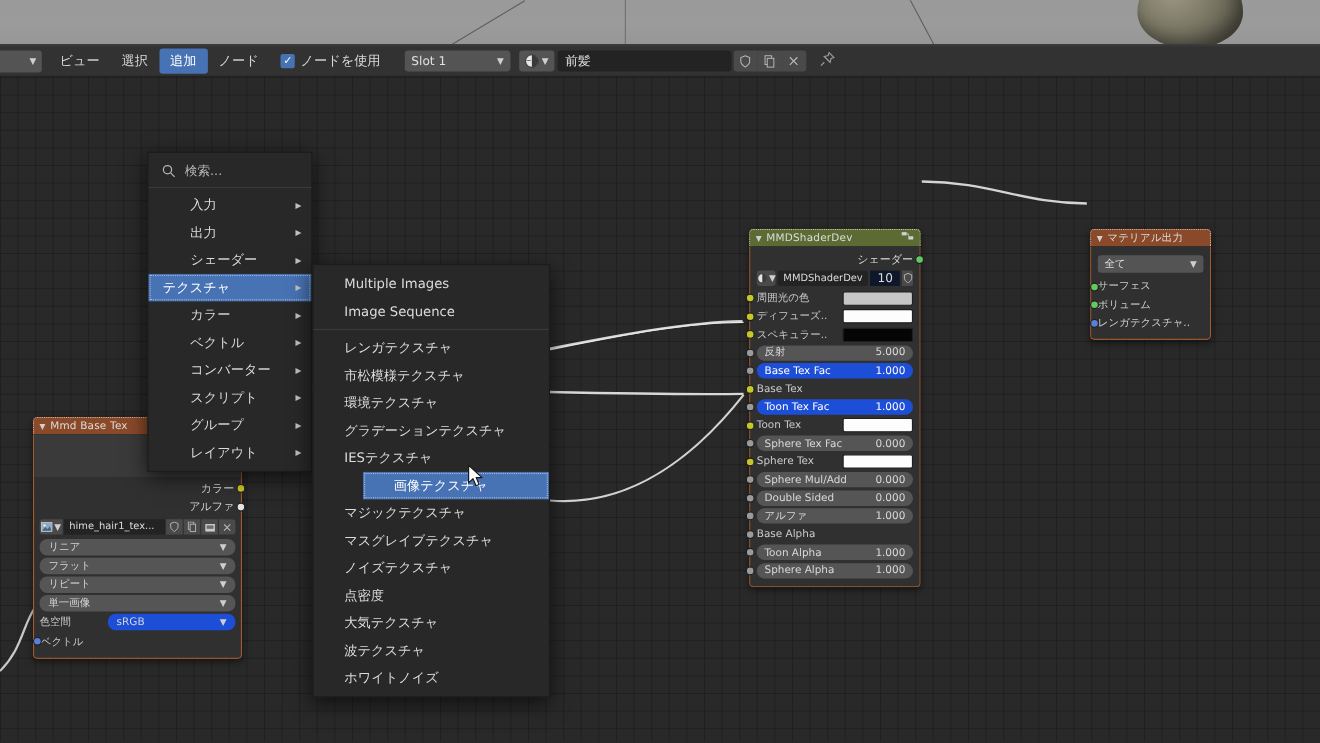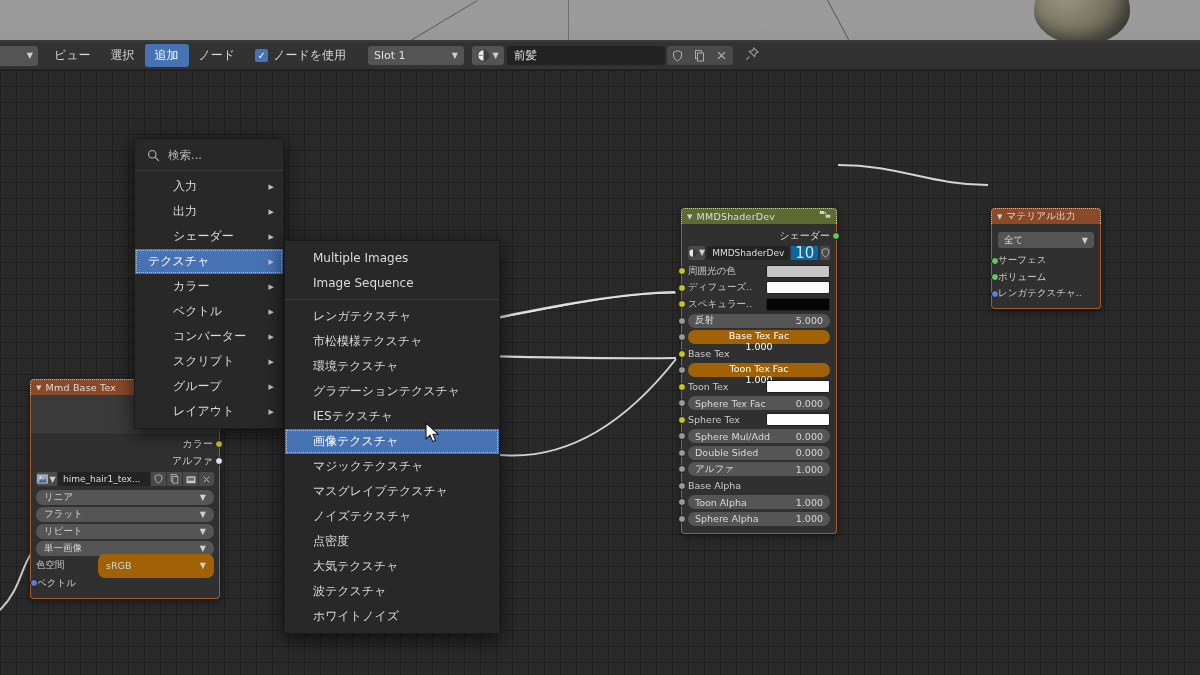--- a/index.html
+++ b/index.html
@@ -108,42 +108,42 @@
   .s-gray   { background: #9a9a9a; }
   .s-green  { background: #63c763; }
   .s-blue   { background: #5a7fd8; }
   .s-white  { background: #e3e3e3; }
 
   .field {
     flex: 1; height: 14px; border-radius: 7px; background: #555555;
     display: flex; align-items: center; justify-content: space-between;
     padding: 0 7px; font-size: 9.5px; color: #d9d9d9;
   }
-  .field.hl { background: #a16207; color: #ffffff; flex-direction: column; }
+  .field.hl { background: #1d4ed8; color: #ffffff; }
   .field.swatch-row { background: transparent; padding: 0; }
   .label-left { color: #cacaca; font-size: 9.5px; }
   .swatch { height: 13px; border-radius: 2px; border: 1px solid #1f1f1f; }
 
   
   #node-mmd { left: 681px; top: 138px; width: 156px; }
   #node-mmd .node-head { background: #5b6b33; border-color: #cfcf9a; }
   #node-mmd .node-body { border: 1px solid #a35a2c; border-top: none; }
   .mmd-out { justify-content: flex-end; color: #dcdcdc; font-size: 10px; }
   .id-row { display: flex; align-items: center; gap: 2px; margin: 2px 6px 4px 6px; }
   .id-icon {
     width: 19px; height: 14px; border-radius: 3px; background: #4a4a4a;
     display: flex; align-items: center; justify-content: center; gap: 1px;
   }
   .id-name {
     flex: 1; height: 14px; background: #232323; border-radius: 2px; display: flex;
     align-items: center; padding: 0 5px; font-size: 9px; color: #dcdcdc;
   }
   .id-users {
-    width: 41px; height: 14px; background: #0369a1; display: flex; align-items: center;
-    justify-content: center; font-size: 15px; color: #dcdcdc;
+    width: 41px; height: 14px; background: #0f172a; display: flex; align-items: center;
+    justify-content: center; font-size: 11px; color: #dcdcdc;
   }
   .id-shield {
     width: 15px; height: 14px; background: #4a4a4a; border-radius: 0 2px 2px 0;
     display: flex; align-items: center; justify-content: center; font-size: 9px; color: #b8b8b8;
   }
   .mmd-header-icon { margin-left: auto; color: #cfcfcf; font-size: 9px; }
 
   
   #node-out { left: 991px; top: 138px; width: 110px; }
   #node-out .node-head { background: #8a4a2a; border-color: #e0b49a; }
@@ -175,21 +175,21 @@
   }
   .img-btn.last { border-radius: 0 3px 3px 0; }
   .selrow {
     margin: 2px 5px; height: 15px; background: #555555; border-radius: 7px;
     display: flex; align-items: center; justify-content: space-between;
     padding: 0 8px; font-size: 9.5px; color: #d5d5d5;
   }
   .cspace { display: flex; align-items: center; margin: 2px 5px; height: 15px; font-size: 9.5px; }
   .cspace .lbl { width: 62px; color: #cacaca; }
   .cspace .val {
-    flex: 1; height: 24px; background: #a16207; border-radius: 7px; display: flex;
+    flex: 1; height: 15px; background: #1d4ed8; border-radius: 7px; display: flex;
     align-items: center; justify-content: space-between; padding: 0 8px; color: #d5d5d5;
   }
   .vec-row { position: relative; height: 14px; margin: 3px 6px; font-size: 9.5px; color: #cacaca; display: flex; align-items: center; }
 
   
   .menu-panel {
     position: absolute; background: #282828; border: 1px solid #1b1b1b;
     box-shadow: 0 5px 18px rgba(0,0,0,.65); padding: 4px 0; z-index: 40;
   }
   #menu-add { left: 134px; top: 68px; width: 150px; }
@@ -202,21 +202,21 @@
     font-size: 12px; color: #dcdcdc; position: relative;
   }
   .m-item .arrow { position: absolute; right: 9px; font-size: 7px; color: #c0c0c0; }
   .m-item.sel { background: #4772b3; color: #ffffff; outline: 1px dotted rgba(255,255,255,.5); outline-offset: -2px; padding-left: 13px; }
 
   #menu-tex { left: 284px; top: 170px; width: 216px; }
   .m-item2 {
     display: flex; align-items: center; height: 25px; padding: 0 10px 0 28px;
     font-size: 12px; color: #dcdcdc; position: relative;
   }
-  .m-item2.sel { background: #4772b3; color: #ffffff; outline: 1px dotted rgba(255,255,255,.55); outline-offset: -2px; }
+  .m-item2.sel { background: #4772b3; color: #ffffff; outline: 1px dotted rgba(255,255,255,.55); outline-offset: -2px; margin-left: 45px; }
   .m-sep { height: 1px; background: #3b3b3b; margin: 4px 0; }
 
   .cursor { position: absolute; left: 425px; top: 352px; z-index: 90; }
 </style>
 </head>
 <body>
 
 <div id="app">
 
   <div class="viewport">

